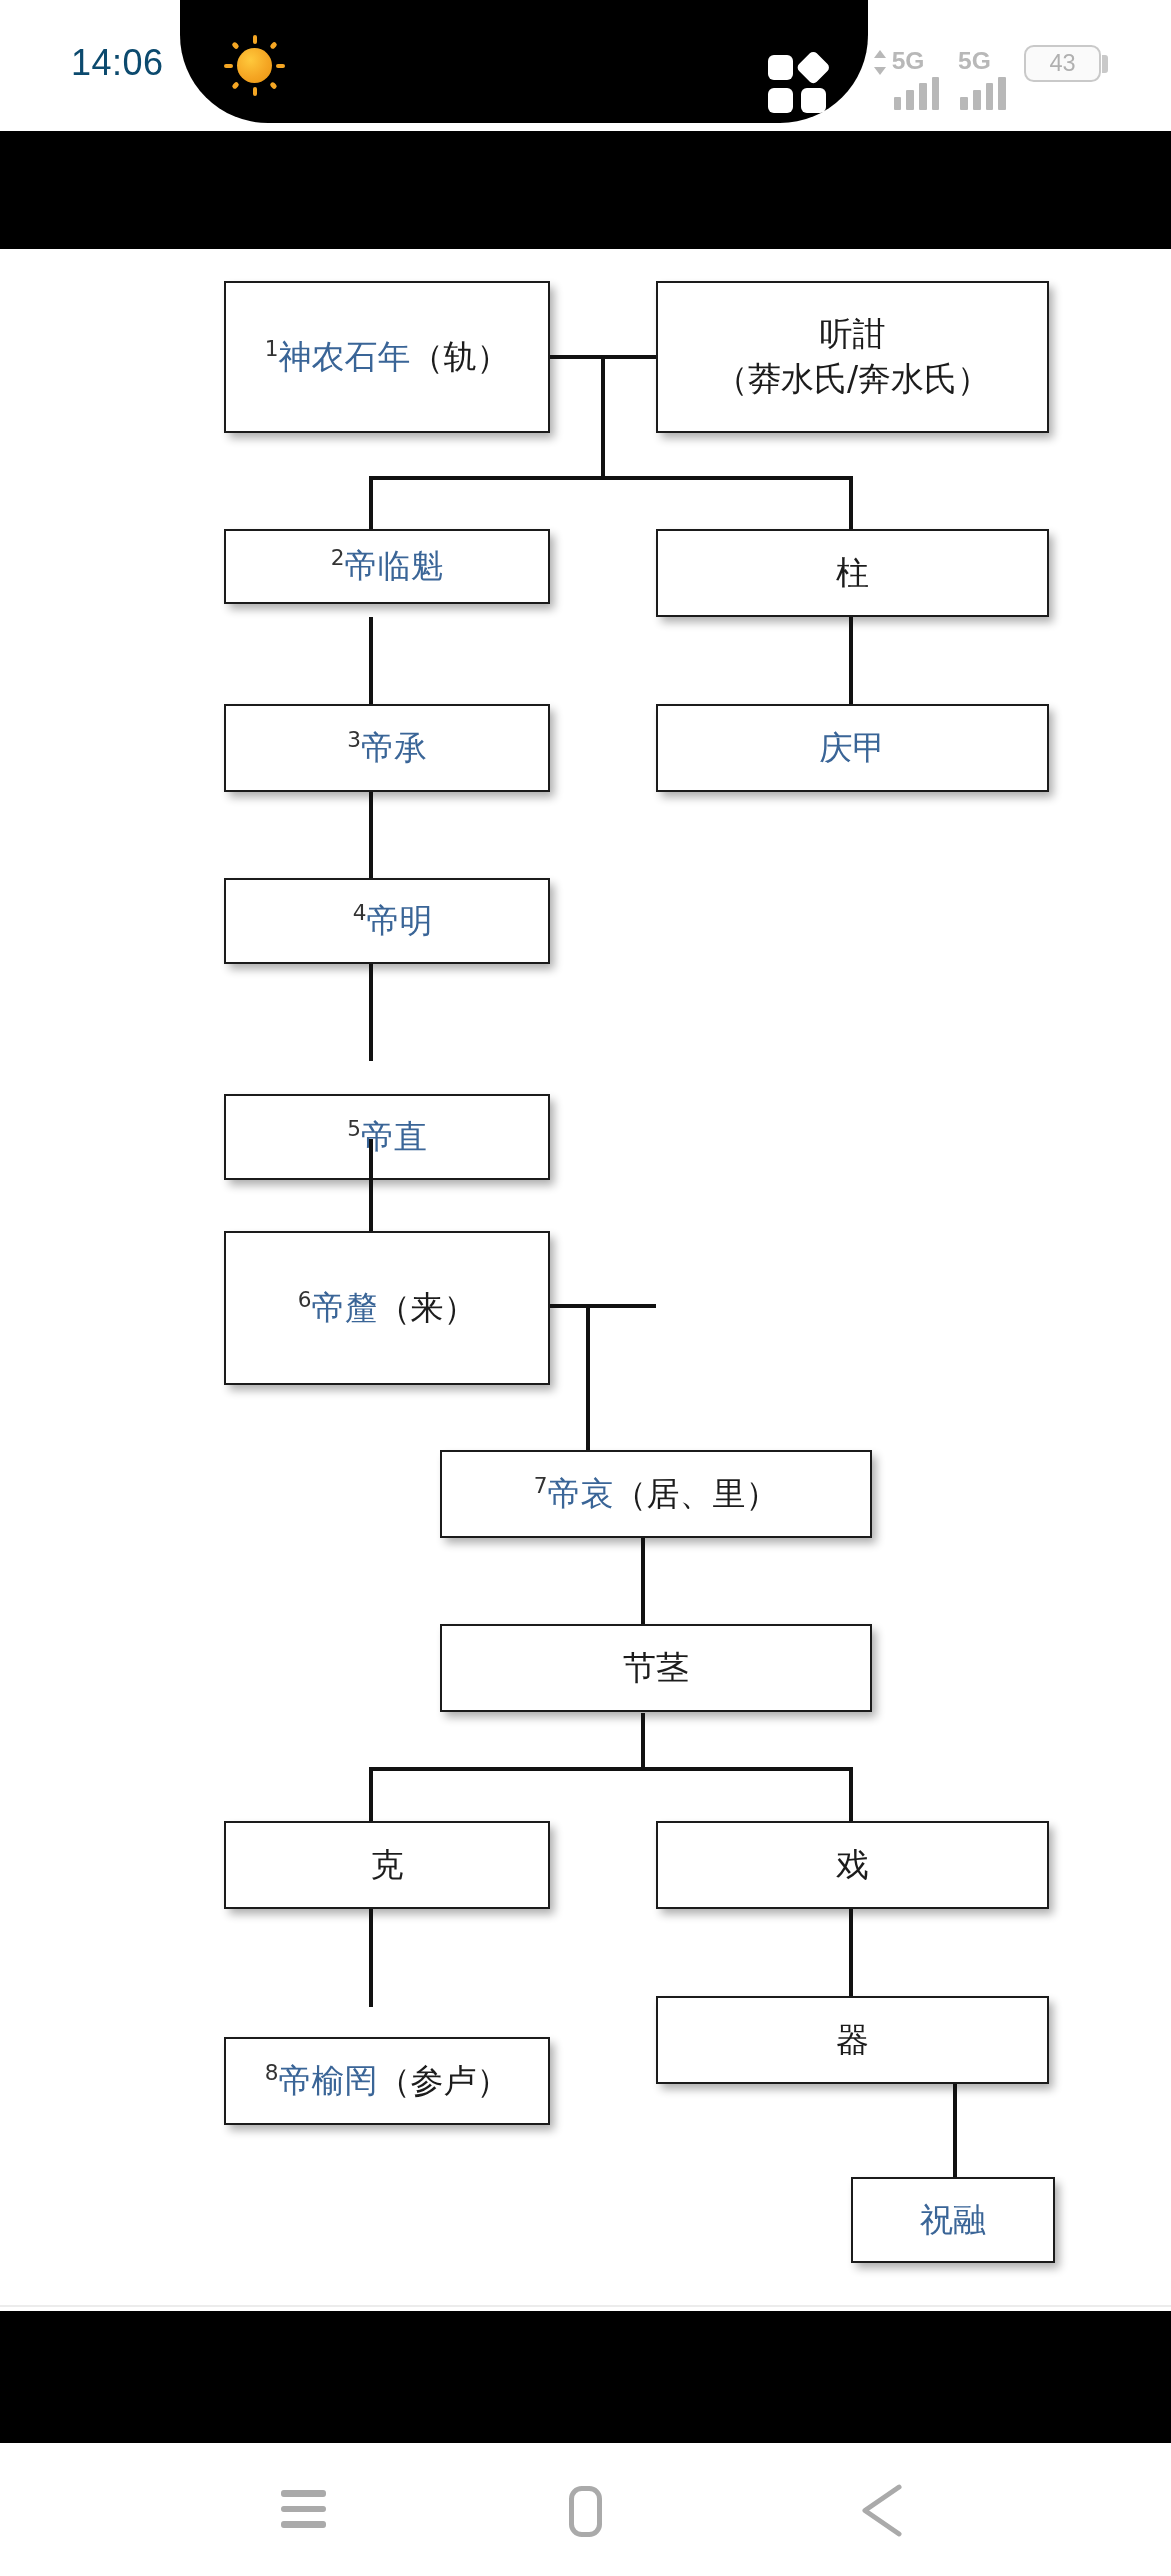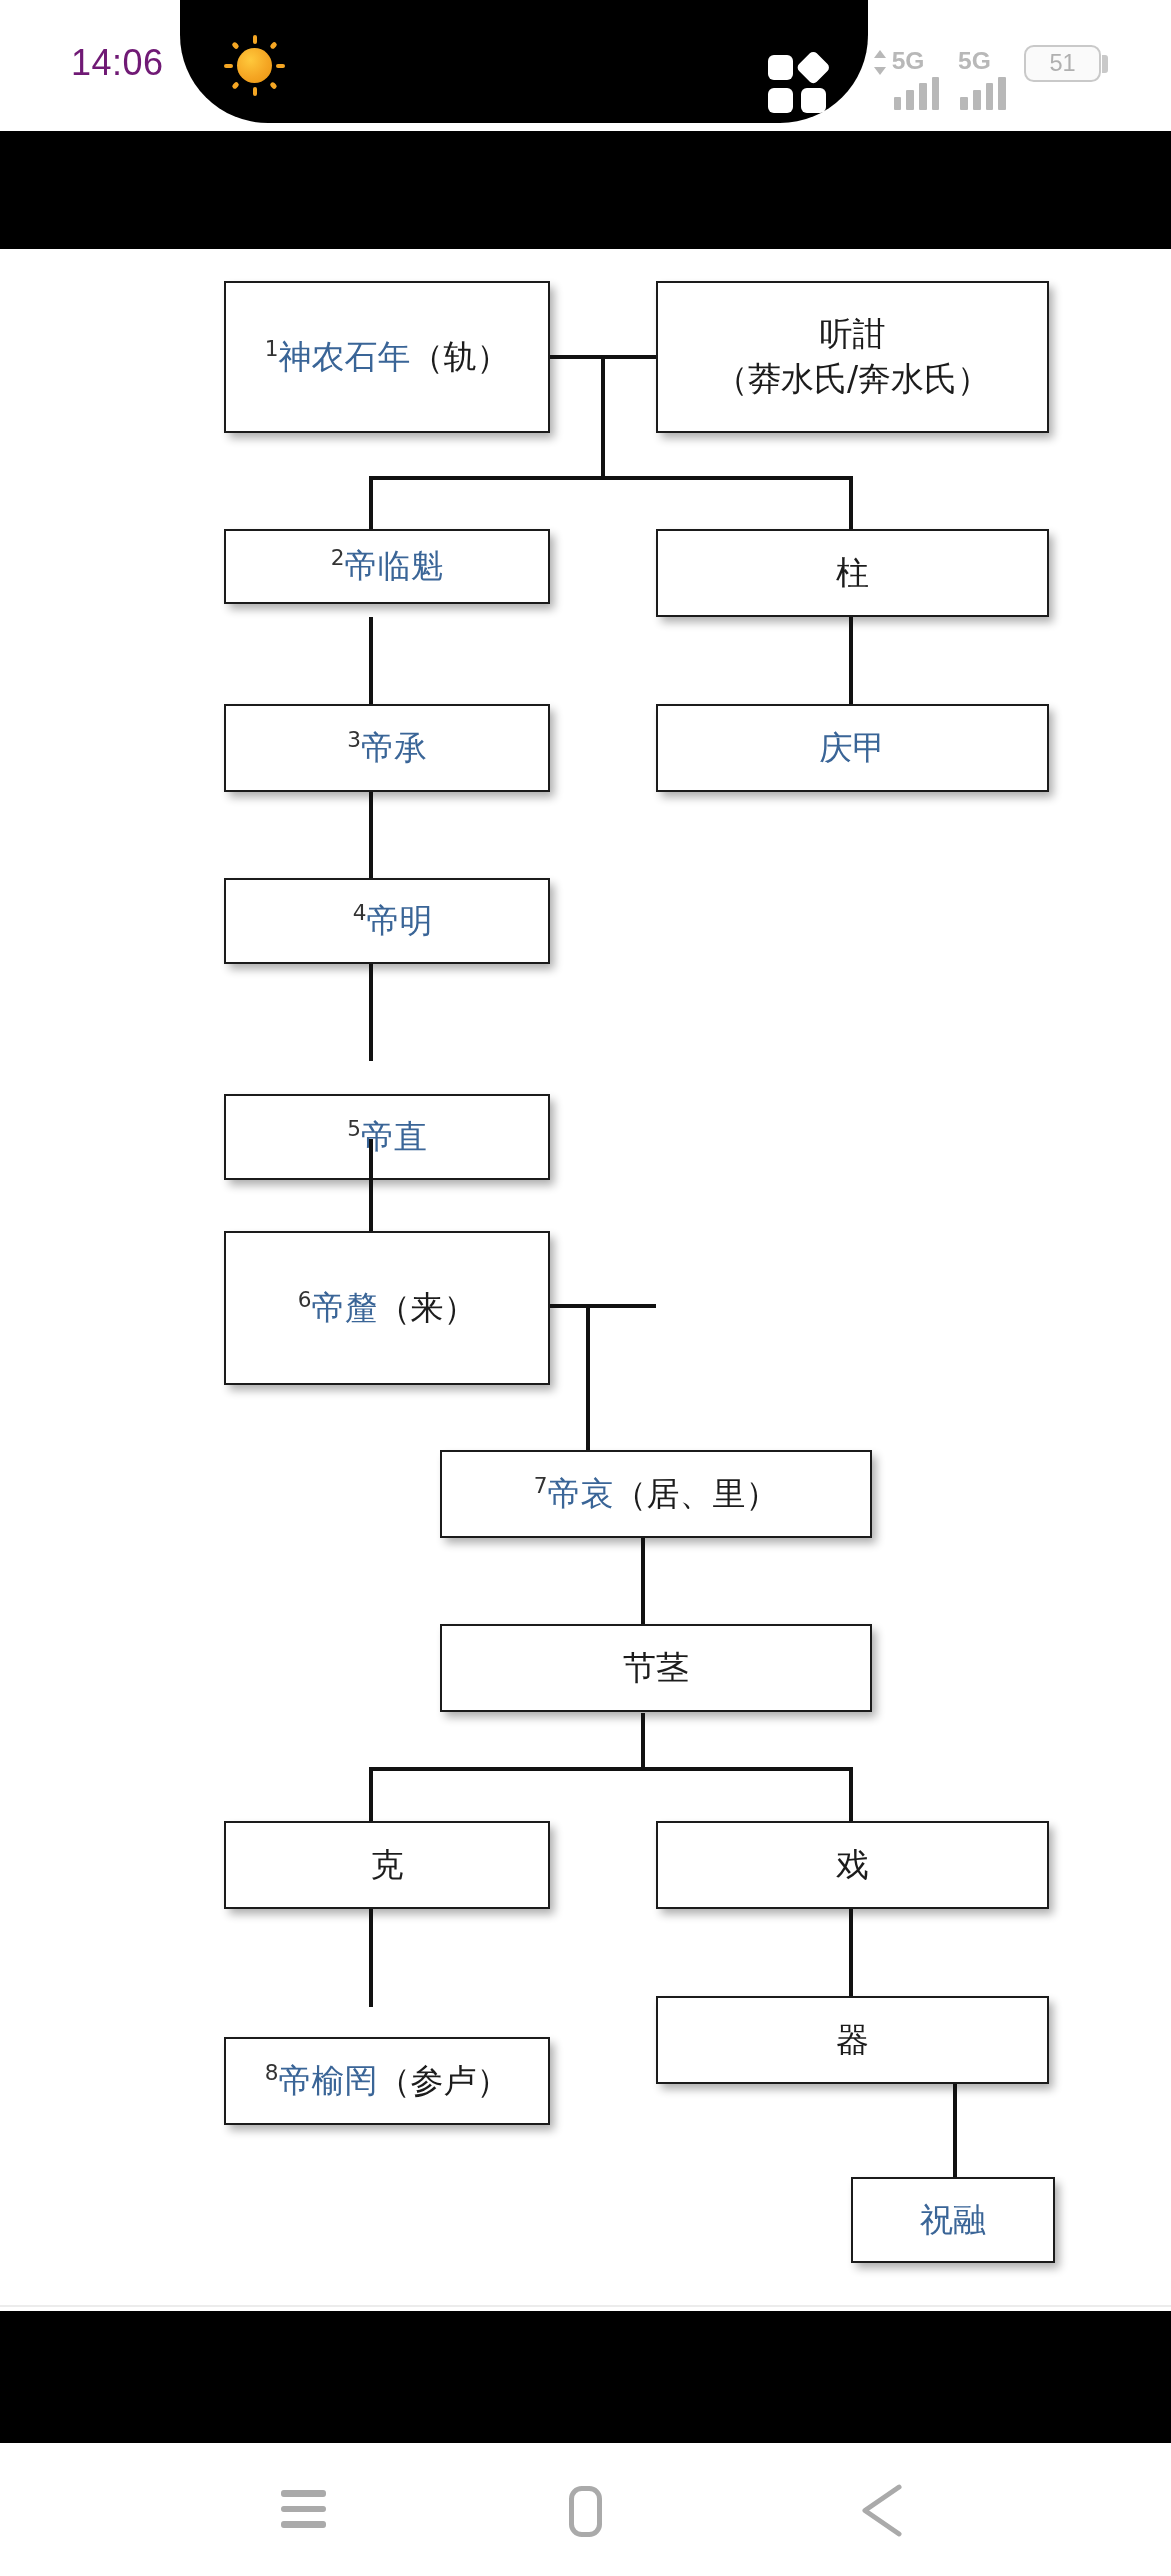--- a/index.html
+++ b/index.html
@@ -16,21 +16,21 @@
   .statusbar {
     position: absolute;
     top: 0; left: 0;
     width: 1171px; height: 131px;
     background: #ffffff;
   }
   .statusbar-time {
     position: absolute;
     left: 71px; top: 42px;
     font-size: 36px;
-    color: #701a75;
+    color: #0c4a6e;
     letter-spacing: 0.5px;
     font-family: "Liberation Sans", sans-serif;
   }
   
   .notch-pill {
     position: absolute;
     left: 180px; top: 0px;
     width: 688px; height: 123px;
     background: #000000;
     border-bottom-left-radius: 88px;
@@ -280,21 +280,21 @@
     <div class="sig-label" style="left:0px;">5G</div>
     <div class="sig-bars" style="left:2px;width:59px;height:31px;bottom:-3.9px;">
       <i style="left:0;height:12.8px;"></i>
       <i style="left:12.8px;height:19.6px;"></i>
       <i style="left:25.5px;height:26.5px;"></i>
       <i style="left:38px;height:33px;"></i>
     </div>
   </div>
 
   <div class="battery">
-    <div class="battery-num">51</div>
+    <div class="battery-num">43</div>
   </div>
   <div class="battery-tip"></div>
 </div>
 
 <div class="band-top"></div>
 
 <div class="chart-canvas">
 
   <div class="node" style="left:224px;top:32px;width:326px;height:152px;">
     <span class="lbl">

